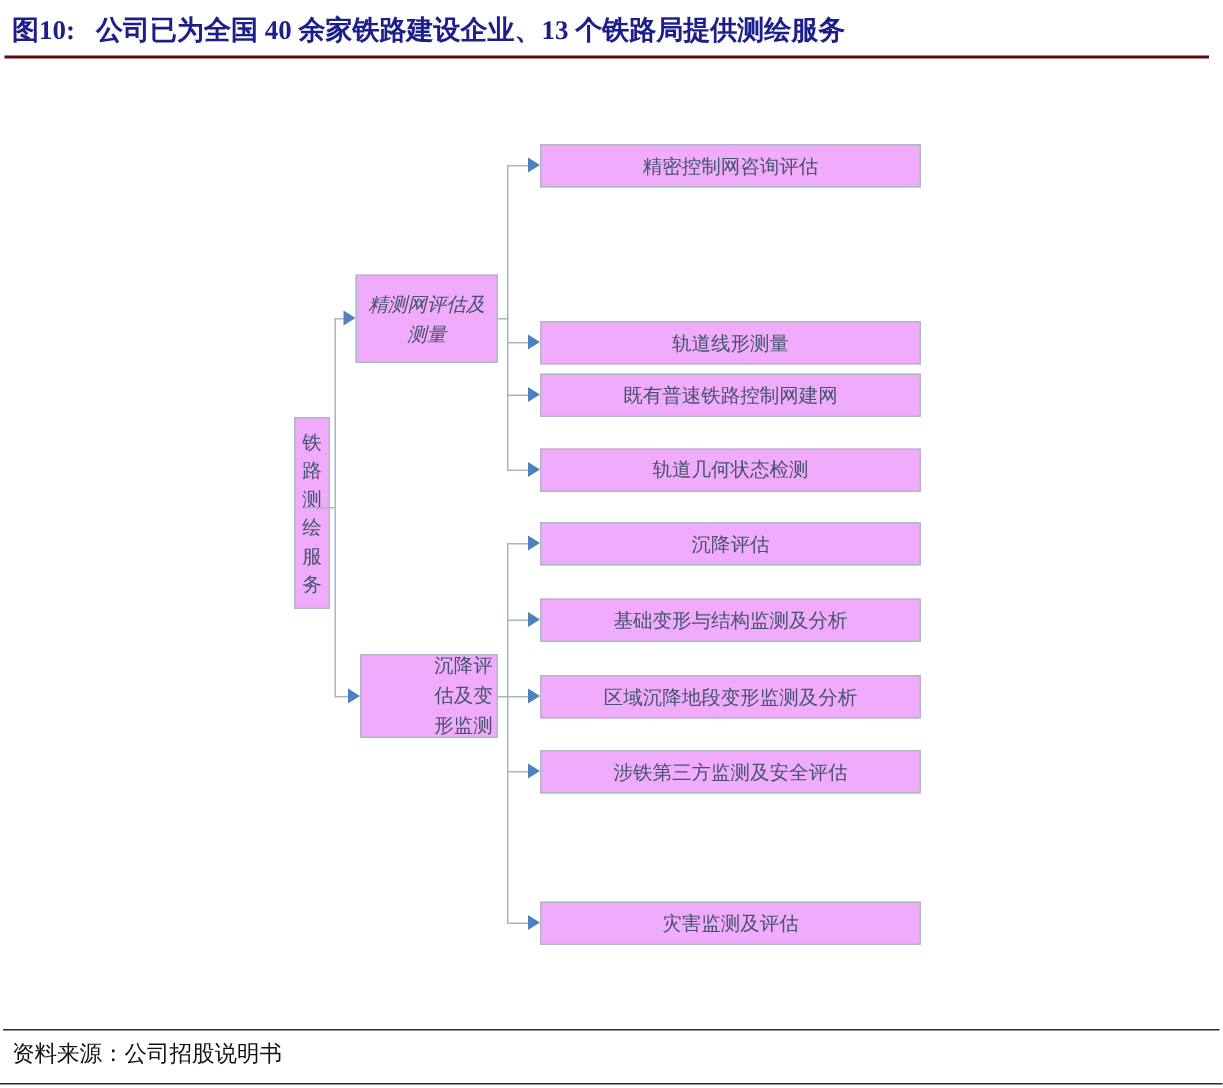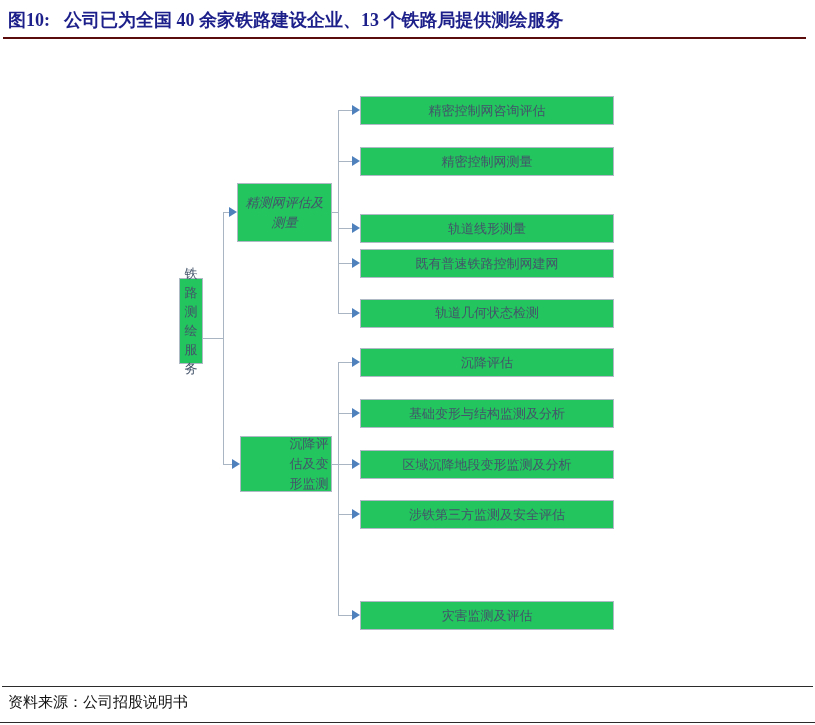--- a/index.html
+++ b/index.html
@@ -26,24 +26,24 @@
 
   
   .hline,.vline{position:absolute;background:var(--connector-color);}
   .hline{height:1px;}
   .vline{width:1px;}
   .arrow{position:absolute;width:0;height:0;
          border-top:5px solid transparent;border-bottom:5px solid transparent;
          border-left:8px solid var(--arrow-color);}
 
   
-  .node{position:absolute;background:#22c55e;border:1px solid var(--border-color);
+  .node{position:absolute;background:#f0abfc;border:1px solid var(--border-color);
         color:var(--box-text-color);font-size:13px;line-height:20px;
         display:flex;align-items:center;justify-content:center;text-align:center;}
-  .root-box{left:179px;top:278px;width:24px;height:86px;padding:2px 0;}
+  .root-box{left:196px;top:278px;width:24px;height:128px;padding:2px 0;}
   .root-box .vtext{display:block;width:22px;word-break:break-all;line-height:19px;}
 
   .branch-row{position:absolute;left:223px;}
   .branch-row .stub{position:absolute;background:var(--connector-color);height:1px;left:0;}
   .mid-box{position:absolute;padding:0 2px;}
 
   .leaf-row{position:absolute;left:338px;height:29px;width:276px;}
   .leaf-row .stub{position:absolute;left:0;top:14px;width:14px;height:1px;
                   background:var(--connector-color);}
   .leaf-row .arrow{left:14px;top:9px;}
@@ -86,25 +86,20 @@
     <div class="node mid-box" style="left:17px;top:0;width:92px;height:56px;padding-left:48px;">沉降评估及变形监测</div>
   </div>
   <div class="hline" style="left:332px;top:464px;width:6px;"></div>
   <div class="vline" style="left:338px;top:362px;height:254px;"></div>
 
   <div class="leaf-row" style="top:96px;">
     <div class="stub"></div>
     <div class="arrow"></div>
     <div class="node leaf-box">精密控制网咨询评估</div>
   </div>
-  <div class="leaf-row" style="top:147px;">
-    <div class="stub"></div>
-    <div class="arrow"></div>
-    <div class="node leaf-box">精密控制网测量</div>
-  </div>
   <div class="leaf-row" style="top:214px;">
     <div class="stub"></div>
     <div class="arrow"></div>
     <div class="node leaf-box">轨道线形测量</div>
   </div>
   <div class="leaf-row" style="top:249px;">
     <div class="stub"></div>
     <div class="arrow"></div>
     <div class="node leaf-box">既有普速铁路控制网建网</div>
   </div>

